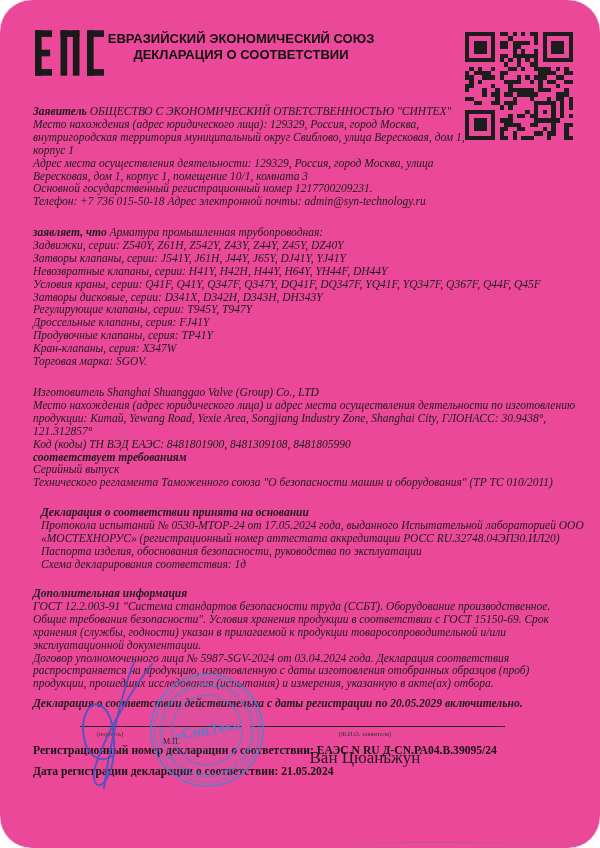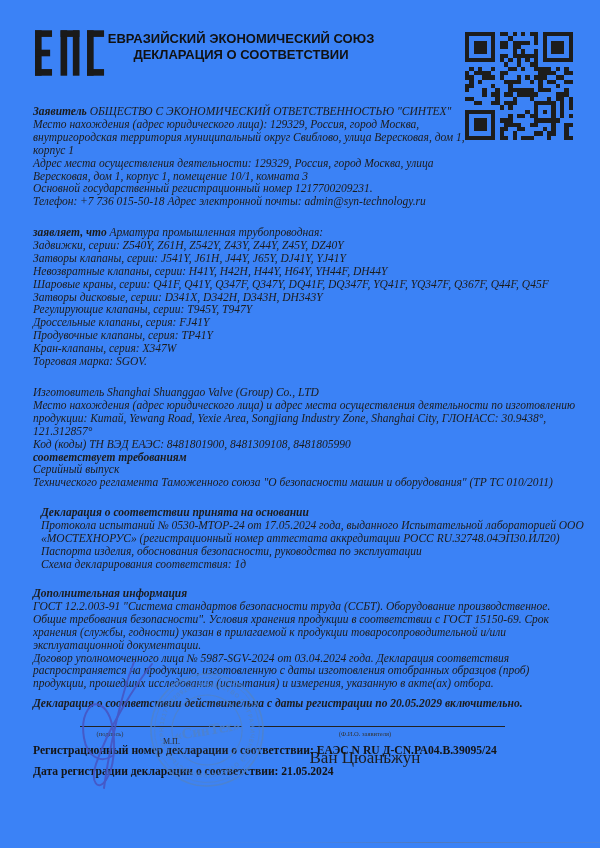--- a/index.html
+++ b/index.html
@@ -1,23 +1,24 @@
 <!DOCTYPE html>
 <html><head>
 <meta charset="utf-8">
 <style>
   html,body{margin:0;padding:0;background:#ffffff;}
   .page{
     position:relative;
     width:600px;height:848px;
-    background:#3b82f6;
+    background:#ec4899;
     outline:1px solid #e2e2e2;
     overflow:hidden;
     font-family:"Liberation Serif", serif;
     color:#1c1c1c;
+    border-radius:32px;
   }
   
   .eac-logo{position:absolute;left:35px;top:30px;width:70px;height:46px;}
   .doc-title{
     position:absolute;left:241px;top:31px;transform:translateX(-50%);
     text-align:center;white-space:nowrap;
     font-family:"Liberation Sans", sans-serif;
     font-weight:bold;font-size:13px;line-height:15.5px;color:#111;
   }
   .qr{position:absolute;left:465px;top:32px;width:108px;height:108px;}
@@ -408,21 +409,21 @@
       <div class="tl"><span>Адрес места осуществления деятельности: 129329, Россия, город Москва, улица</span></div>
       <div class="tl"><span>Вересковая, дом 1, корпус 1, помещение 10/1, комната 3</span></div>
       <div class="tl"><span>Основной государственный регистрационный номер 1217700209231.</span></div>
       <div class="tl"><span>Телефон: +7 736 015-50-18 Адрес электронной почты: admin@syn-technology.ru</span></div>
     </div>
   <div class="textblock" id="blk-product">
       <div class="tl"><span class="b">заявляет, что </span><span>Арматура промышленная трубопроводная:</span></div>
       <div class="tl"><span>Задвижки, серии: Z540Y, Z61H, Z542Y, Z43Y, Z44Y, Z45Y, DZ40Y</span></div>
       <div class="tl"><span>Затворы клапаны, серии: J541Y, J61H, J44Y, J65Y, DJ41Y, YJ41Y</span></div>
       <div class="tl"><span>Невозвратные клапаны, серии: H41Y, H42H, H44Y, H64Y, YH44F, DH44Y</span></div>
-      <div class="tl"><span>Шаровые краны, серии: Q41F, Q41Y, Q347F, Q347Y, DQ41F, DQ347F, YQ41F, YQ347F, Q367F, Q44F, Q45F</span></div>
+      <div class="tl"><span>Условия краны, серии: Q41F, Q41Y, Q347F, Q347Y, DQ41F, DQ347F, YQ41F, YQ347F, Q367F, Q44F, Q45F</span></div>
       <div class="tl"><span>Затворы дисковые, серии: D341X, D342H, D343H, DH343Y</span></div>
       <div class="tl"><span>Регулирующие клапаны, серии: T945Y, T947Y</span></div>
       <div class="tl"><span>Дроссельные клапаны, серия: FJ41Y</span></div>
       <div class="tl"><span>Продувочные клапаны, серия: TP41Y</span></div>
       <div class="tl"><span>Кран-клапаны, серия: X347W</span></div>
       <div class="tl"><span>Торговая марка: SGOV.</span></div>
     </div>
   <div class="textblock" id="blk-manufacturer">
       <div class="tl"><span>Изготовитель Shanghai Shuanggao Valve (Group) Co., LTD</span></div>
       <div class="tl"><span>Место нахождения (адрес юридического лица) и адрес места осуществления деятельности по изготовлению</span></div>

